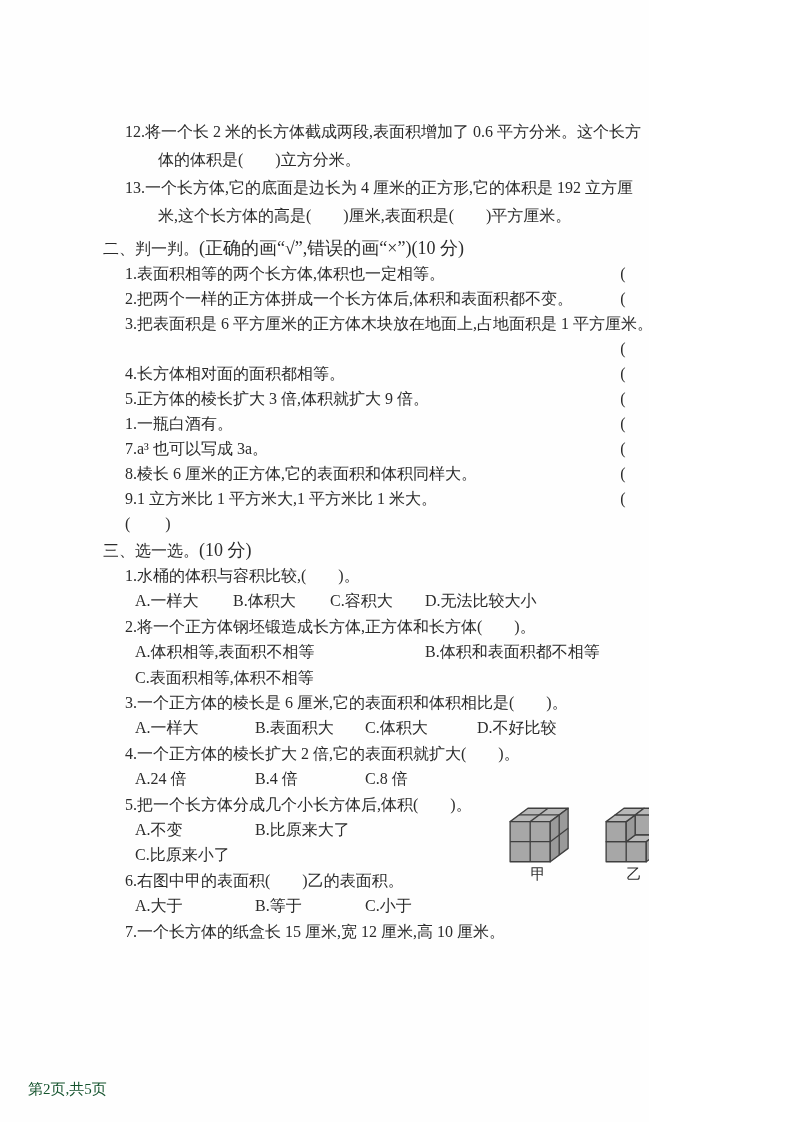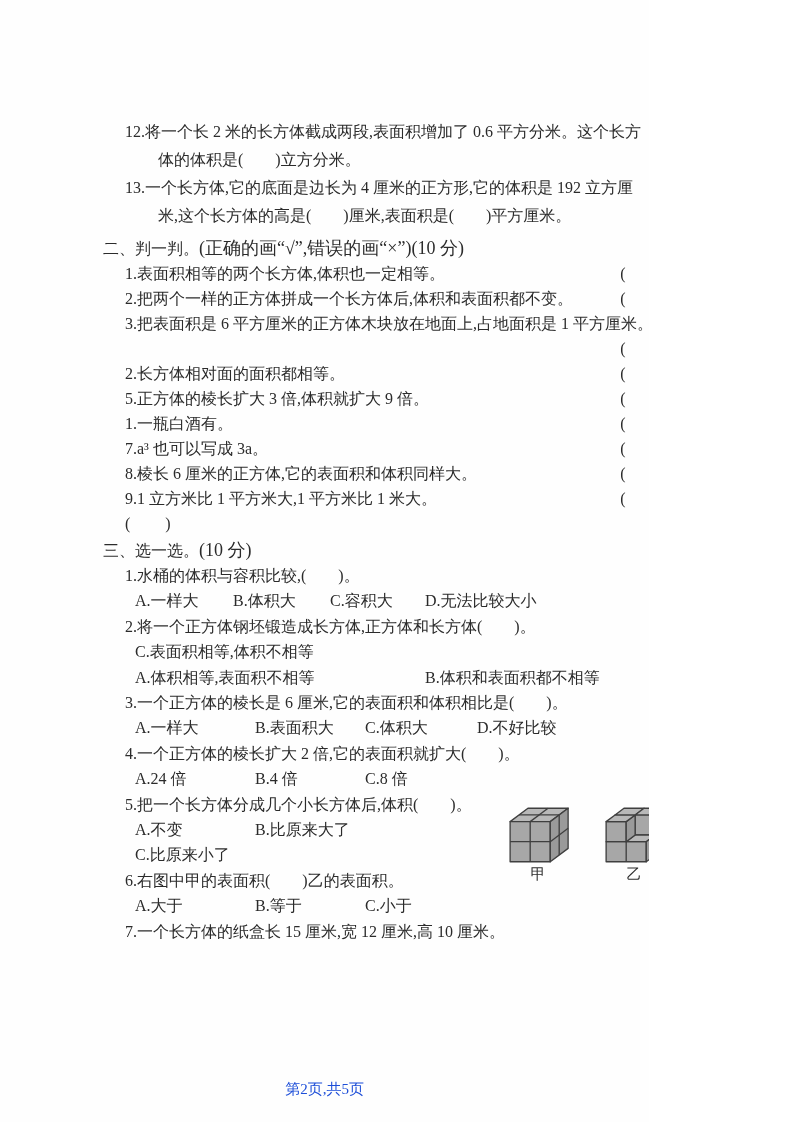--- a/index.html
+++ b/index.html
@@ -49,21 +49,21 @@
     display:flex;gap:26px;
   }
   .cube-group{text-align:center;}
   .cube-group svg{display:block;}
   .cube-label{font-size:15px;line-height:16px;margin-top:2px;}
   svg polygon, svg line{stroke:#3f3f3f;stroke-width:1.2;stroke-linejoin:round;}
   svg line{fill:none;}
   
   .footer{
     position:absolute;left:0;right:0;top:1080px;
-    text-align:center;font-size:15px;color:#1d4ed8;
+    text-align:left;font-size:15px;color:#14532d;padding-left:28px;
   }
 </style>
 </head>
 <body>
 
 <div class="page">
   <div class="content">
 
     <div class="fill-block">
       <div class="line ind-item">12.将一个长 2 米的长方体截成两段,表面积增加了 0.6 平方分米。这个长方</div>
@@ -86,21 +86,21 @@
       <span>2.把两个一样的正方体拼成一个长方体后,体积和表面积都不变。</span>
       <span class="bracket">(　　)</span>
     </div>
     <div class="tf-full">
       <span>3.把表面积是 6 平方厘米的正方体木块放在地面上,占地面积是 1 平方厘米。</span>
     </div>
     <div class="bracket-row">
       <span class="bracket">(　　)</span>
     </div>
     <div class="tf-row">
-      <span>2.长方体相对面的面积都相等。</span>
+      <span>4.长方体相对面的面积都相等。</span>
       <span class="bracket">(　　)</span>
     </div>
     <div class="tf-row">
       <span>5.正方体的棱长扩大 3 倍,体积就扩大 9 倍。</span>
       <span class="bracket">(　　)</span>
     </div>
     <div class="tf-row">
       <span>1.一瓶白酒有。</span>
       <span class="bracket">(　　)</span>
     </div>
@@ -127,26 +127,26 @@
 
       <div class="q-line">1.水桶的体积与容积比较,(　　)。</div>
       <div class="opt-row g4a">
         <span>A.一样大</span>
         <span>B.体积大</span>
         <span>C.容积大</span>
         <span>D.无法比较大小</span>
       </div>
 
       <div class="q-line">2.将一个正方体钢坯锻造成长方体,正方体和长方体(　　)。</div>
-      <div class="opt-row">
-        <span>C.表面积相等,体积不相等</span>
-      </div>
       <div class="opt-row g2w">
         <span>A.体积相等,表面积不相等</span>
         <span>B.体积和表面积都不相等</span>
+      </div>
+      <div class="opt-row">
+        <span>C.表面积相等,体积不相等</span>
       </div>
 
       <div class="q-line">3.一个正方体的棱长是 6 厘米,它的表面积和体积相比是(　　)。</div>
       <div class="opt-row g4b">
         <span>A.一样大</span>
         <span>B.表面积大</span>
         <span>C.体积大</span>
         <span>D.不好比较</span>
       </div>
 

